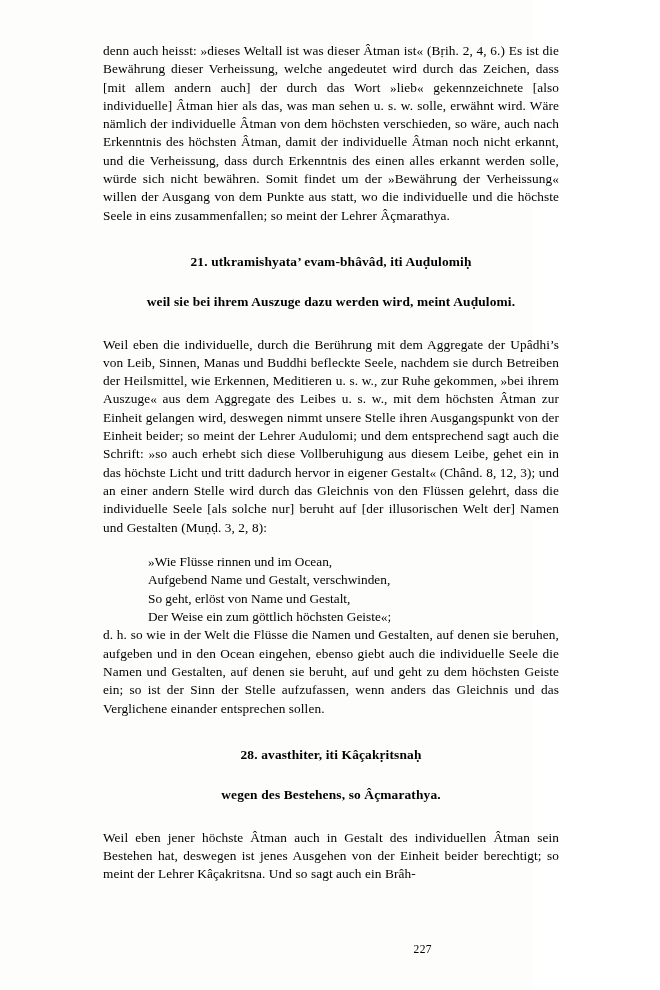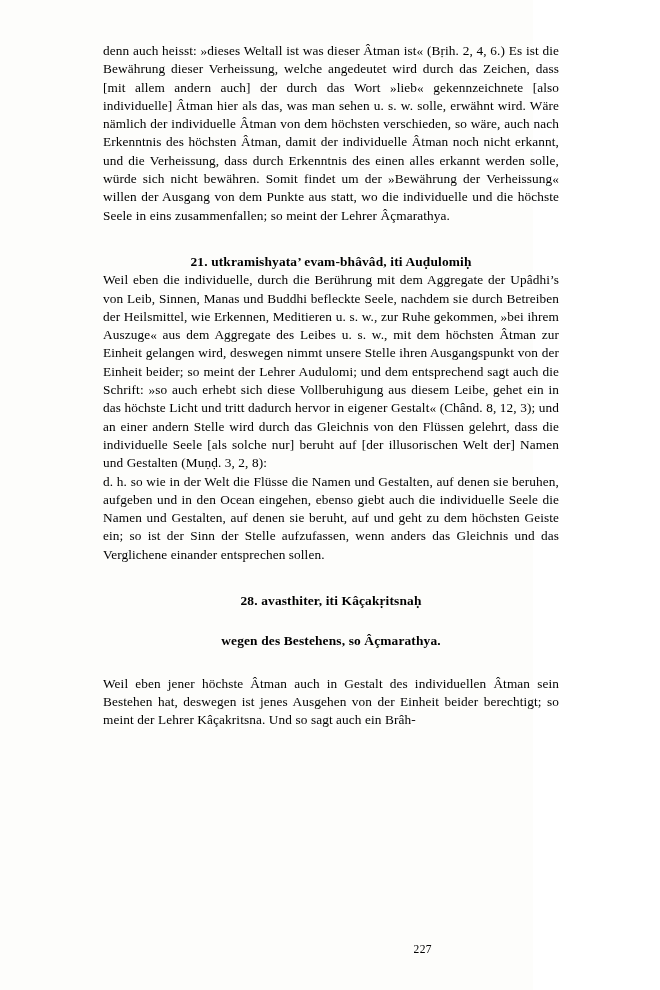--- a/index.html
+++ b/index.html
@@ -75,23 +75,30 @@
 <body>
 
 <div class="page">
 
   <div class="textblock">
 
     <p class="body">denn auch heisst: »dieses Weltall ist was dieser Âtman ist« (Bṛih. 2, 4, 6.) Es ist die Bewährung dieser Verheissung, welche angedeutet wird durch das Zeichen, dass [mit allem andern auch] der durch das Wort »lieb« ge­kennzeichnete [also individuelle] Âtman hier als das, was man sehen u. s. w. solle, erwähnt wird. Wäre nämlich der individuelle Âtman von dem höchsten verschieden, so wäre, auch nach Erkenntnis des höchsten Âtman, damit der individuelle Âtman noch nicht erkannt, und die Verheissung, dass durch Erkenntnis des einen alles erkannt werden solle, würde sich nicht bewähren. Somit findet um der »Bewährung der Verheissung« willen der Ausgang von dem Punkte aus statt, wo die individuelle und die höchste Seele in eins zusammenfallen; so meint der Lehrer Âçmarathya.</p>
 
     <p class="sutra sutra-num">21. utkramishyata’ evam-bhâvâd, iti Auḍulomiḥ</p>
 
+    <p class="sutra sutra-trans">weil sie bei ihrem Auszuge dazu werden wird, meint Auḍulomi.</p>
 
     <p class="body">Weil eben die individuelle, durch die Berührung mit dem Aggregate der Upâdhi’s von Leib, Sinnen, Manas und Buddhi befleckte Seele, nachdem sie durch Betreiben der Heilsmittel, wie Erkennen, Meditieren u. s. w., zur Ruhe gekommen, »bei ihrem Auszuge« aus dem Aggregate des Leibes u. s. w., mit dem höchsten Âtman zur Einheit gelangen wird, deswegen nimmt unsere Stelle ihren Ausgangspunkt von der Einheit beider; so meint der Lehrer Audulomi; und dem entsprechend sagt auch die Schrift: »so auch erhebt sich diese Vollberuhigung aus diesem Leibe, gehet ein in das höchste Licht und tritt dadurch hervor in eigener Gestalt« (Chând. 8, 12, 3); und an einer andern Stelle wird durch das Gleichnis von den Flüssen gelehrt, dass die individuelle Seele [als solche nur] beruht auf [der illusori­schen Welt der] Namen und Gestalten (Muṇḍ. 3, 2, 8):</p>
 
+    <div class="verse">
+      <div>»Wie Flüsse rinnen und im Ocean,</div>
+      <div>Aufgebend Name und Gestalt, verschwinden,</div>
+      <div>So geht, erlöst von Name und Gestalt,</div>
+      <div>Der Weise ein zum göttlich höchsten Geiste«;</div>
+    </div>
 
     <p class="body after-verse">d. h. so wie in der Welt die Flüsse die Namen und Gestalten, auf denen sie beruhen, aufgeben und in den Ocean eingehen, ebenso giebt auch die indi­viduelle Seele die Namen und Gestalten, auf denen sie beruht, auf und geht zu dem höchsten Geiste ein; so ist der Sinn der Stelle aufzufassen, wenn anders das Gleichnis und das Verglichene einander entsprechen sollen.</p>
 
     <p class="sutra sutra-num">28. avasthiter, iti Kâçakṛitsnaḥ</p>
 
     <p class="sutra sutra-trans">wegen des Bestehens, so Âçmarathya.</p>
 
     <p class="body">Weil eben jener höchste Âtman auch in Gestalt des individuellen Âtman sein Bestehen hat, deswegen ist jenes Ausgehen von der Einheit beider berechtigt; so meint der Lehrer Kâçakritsna. Und so sagt auch ein Brâh-</p>
 
   </div>

